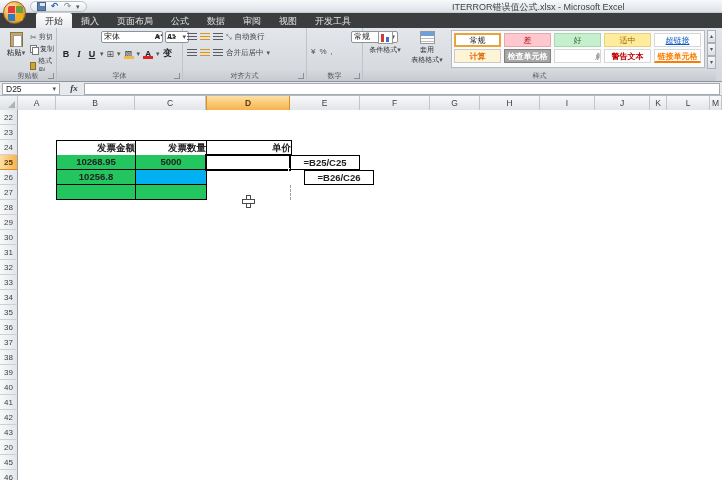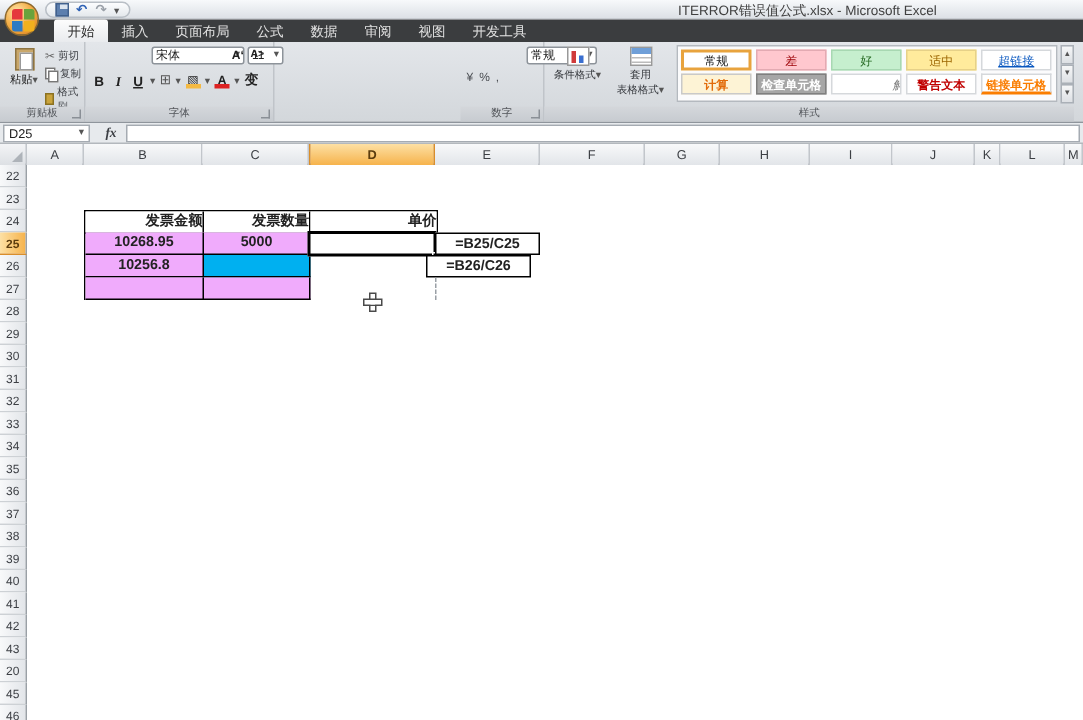--- a/index.html
+++ b/index.html
@@ -148,27 +148,27 @@
   
   #invoice-table { position:absolute; left:56px; top:30px; }
   #tbl-headrow { position:absolute; left:0; top:0; display:grid; grid-template-columns:79px 71px 84px;
     border:1px solid #000; }
   #tbl-headrow > div { height:14px; line-height:13px; text-align:right; font-weight:bold; font-size:9.5px;
     border-right:1px solid #000; background:#fff; }
   #tbl-headrow > div:last-child { border-right:none; }
   #tbl-datacells { position:absolute; left:0; top:15px; display:grid; grid-template-columns:79px 71px;
     grid-auto-rows:15px; border-left:1px solid #000; }
   #tbl-datacells > div { border-right:1px solid #000; border-bottom:1px solid #000; line-height:14px;
-    text-align:center; font-weight:bold; font-size:9.5px; background:#f0abfc; }
+    text-align:center; font-weight:bold; font-size:9.5px; background:#22c55e; }
   #cell-D25 { position:absolute; left:149px; top:14px; width:86px; height:17px; border:2px solid #000; background:#fff; }
   #fill-handle { position:absolute; right:-3px; bottom:-3px; width:4px; height:4px; background:#000; border:1px solid #fff; }
   .fbox { position:absolute; width:70px; height:15px; border:1px solid #000; background:#fff;
     font-weight:bold; font-size:9.5px; line-height:13px; text-align:center; }
   #fbox-1 { left:234px; top:15px; }
-  #fbox-2 { left:228px; top:30px; }
+  #fbox-2 { left:248px; top:30px; }
   #dash-edge { position:absolute; left:234px; top:45px; height:15px; border-left:1px dashed #9aa0a6; }
 
   
   #cursor { position:absolute; left:243px; top:196px; width:11px; height:11px; z-index:50; }
   #cursor .v { position:absolute; left:4px; top:0; width:3px; height:11px; background:#fff; box-shadow:0 0 0 1px #4a4a4a; }
   #cursor .h { position:absolute; left:0; top:4px; width:11px; height:3px; background:#fff; box-shadow:0 0 0 1px #4a4a4a; }
   #cursor .c { position:absolute; left:4px; top:4px; width:3px; height:3px; background:#fff; }
 </style>
 </head>
 <body>
@@ -248,20 +248,38 @@
       <span id="fill-ic">▧<span class="bar"></span></span>
       <span class="dd">▾</span>
       <span id="fontcolor-ic">A<span class="bar"></span></span>
       <span class="dd">▾</span>
       <span class="fmt">变</span>
     </div>
     <div class="glabel">字体</div>
     <div class="launcher"></div>
   </div>
 
+  <div class="rgroup" id="g-align">
+    <div id="align-row1">
+      <span class="lines"></span>
+      <span class="lines orange"></span>
+      <span class="lines"></span>
+      <span class="dd">⤡</span>
+      <span class="align-txtbtn">自动换行</span>
+    </div>
+    <div id="align-row2">
+      <span class="lines"></span>
+      <span class="lines orange"></span>
+      <span class="lines"></span>
+      <span class="align-txtbtn">合并后居中</span>
+      <span class="dd">▾</span>
+    </div>
+    <div class="glabel">对齐方式</div>
+    <div class="launcher"></div>
+  </div>
 
   <div class="rgroup" id="g-num">
     <div id="numfmt-box" class="btn-box">
       <span>常规</span>
         <span class="dd">▾</span>
     </div>
     <div id="num-row2">
       <span>¥</span>
       <span>%</span>
       <span>,</span>

